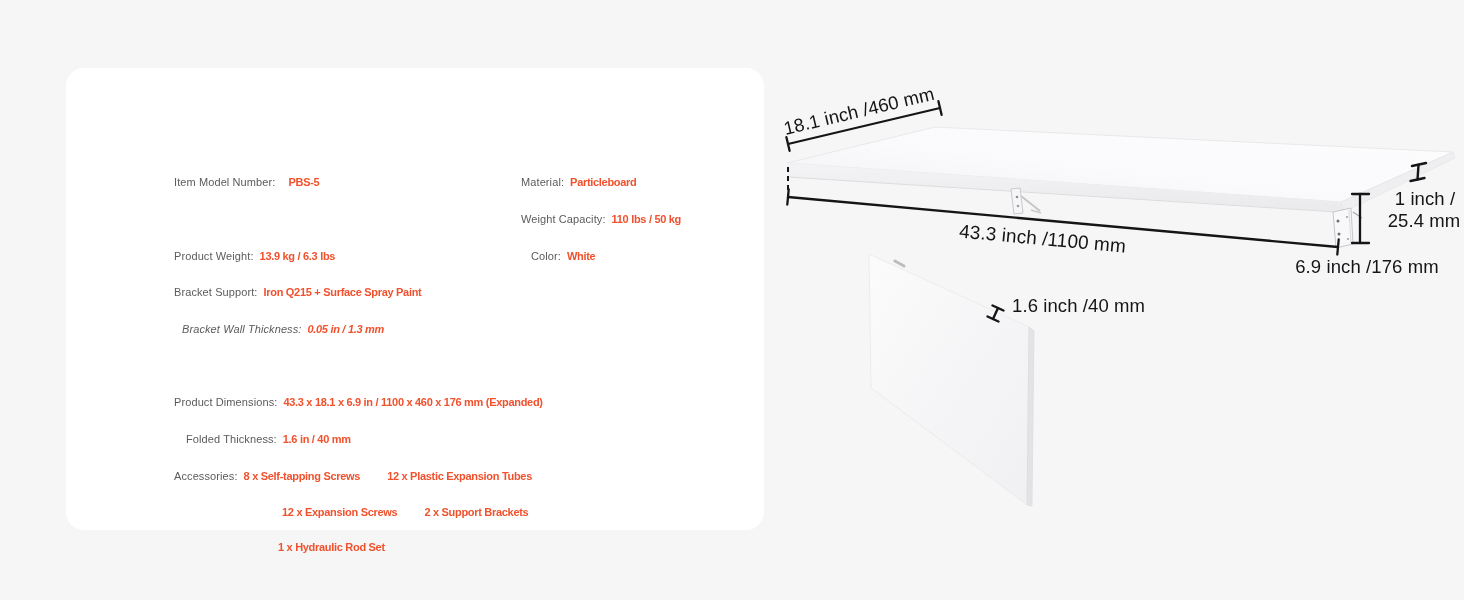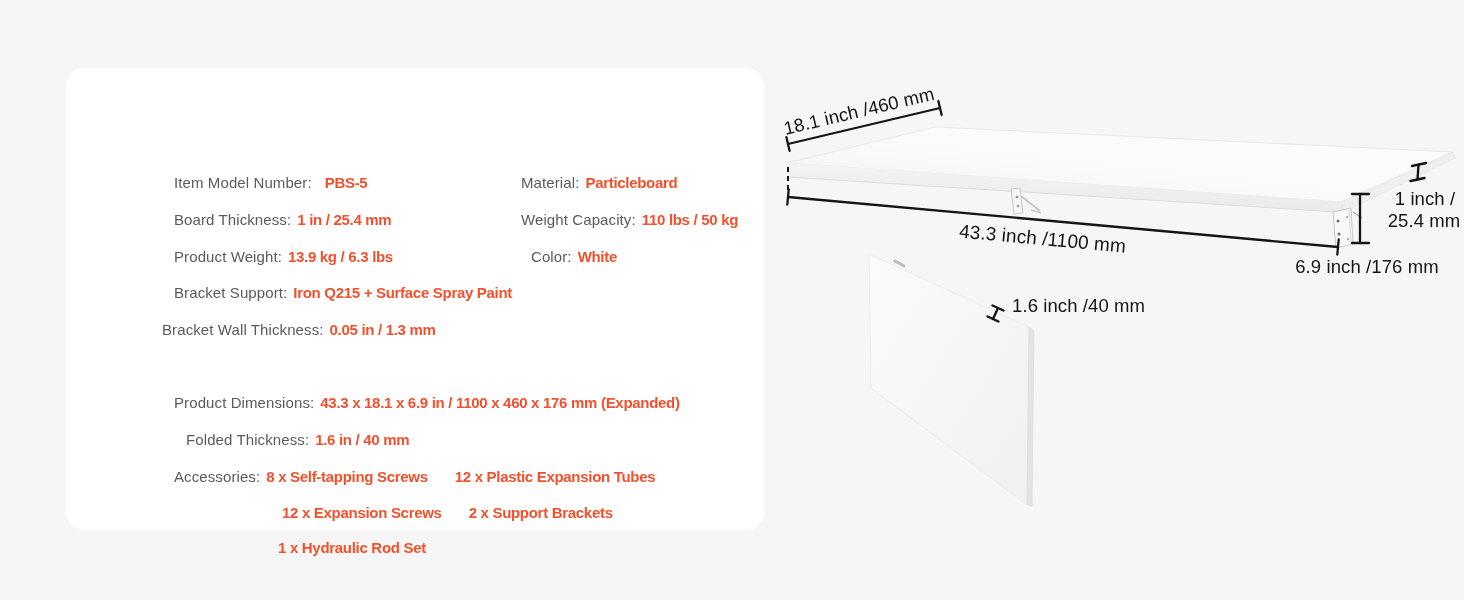--- a/index.html
+++ b/index.html
@@ -9,21 +9,21 @@
     font-family:"Liberation Sans",sans-serif;
     -webkit-font-smoothing:antialiased;
   }
   .canvas{position:relative;width:1464px;height:600px;overflow:hidden;background:#F6F6F6;}
   .spec-card{
     position:absolute;left:66px;top:68px;width:698px;height:462px;
     background:#FFFFFF;border-radius:18px;
   }
   .row{
     position:absolute;white-space:nowrap;
-    font-size:15px;line-height:19px;color:#5B5B5D;letter-spacing:0.1px;
+    font-size:11px;line-height:19px;color:#5B5B5D;letter-spacing:0.1px;
   }
   .val{
     color:#F1512D;font-weight:bold;letter-spacing:-0.3px;margin-left:6px;
   }
   .val.wide-gap{margin-left:13px;}
   .val.item-gap{margin-left:27px;}
   .diagram-svg{position:absolute;left:0;top:0;width:1464px;height:600px;}
   .dim-text{
     font-family:"Liberation Sans",sans-serif;
     font-size:18.5px;fill:#151518;letter-spacing:0.1px;
@@ -36,39 +36,36 @@
 
   <div class="spec-card">
 
     <div class="row" style="left:108px;top:105px;">
       <span>Item Model Number:</span><span class="val wide-gap">PBS-5</span>
     </div>
     <div class="row" style="left:455px;top:105px;">
       <span>Material:</span><span class="val">Particleboard</span>
     </div>
 
-    <div class="row" style="left:108px;top:142px;">
-      <span>Board Thickness:</span><span class="val">1 in / 25.4 mm</span>
-    </div>
     <div class="row" style="left:455px;top:142px;">
       <span>Weight Capacity:</span><span class="val">110 lbs / 50 kg</span>
     </div>
 
     <div class="row" style="left:108px;top:179px;">
       <span>Product Weight:</span><span class="val">13.9 kg / 6.3 lbs</span>
     </div>
     <div class="row" style="left:465px;top:179px;">
       <span>Color:</span><span class="val">White</span>
     </div>
 
     <div class="row" style="left:108px;top:215px;">
       <span>Bracket Support:</span><span class="val">Iron Q215 + Surface Spray Paint</span>
     </div>
 
-    <div class="row" style="left:96px;top:252px;">
+    <div class="row" style="left:116px;top:252px;font-style:italic;">
       <span>Bracket Wall Thickness:</span><span class="val">0.05 in / 1.3 mm</span>
     </div>
 
 
     <div class="row" style="left:108px;top:325px;">
       <span>Product Dimensions:</span><span class="val">43.3 x 18.1 x 6.9 in / 1100 x 460 x 176 mm (Expanded)</span>
     </div>
 
     <div class="row" style="left:120px;top:362px;">
       <span>Folded Thickness:</span><span class="val">1.6 in / 40 mm</span>

